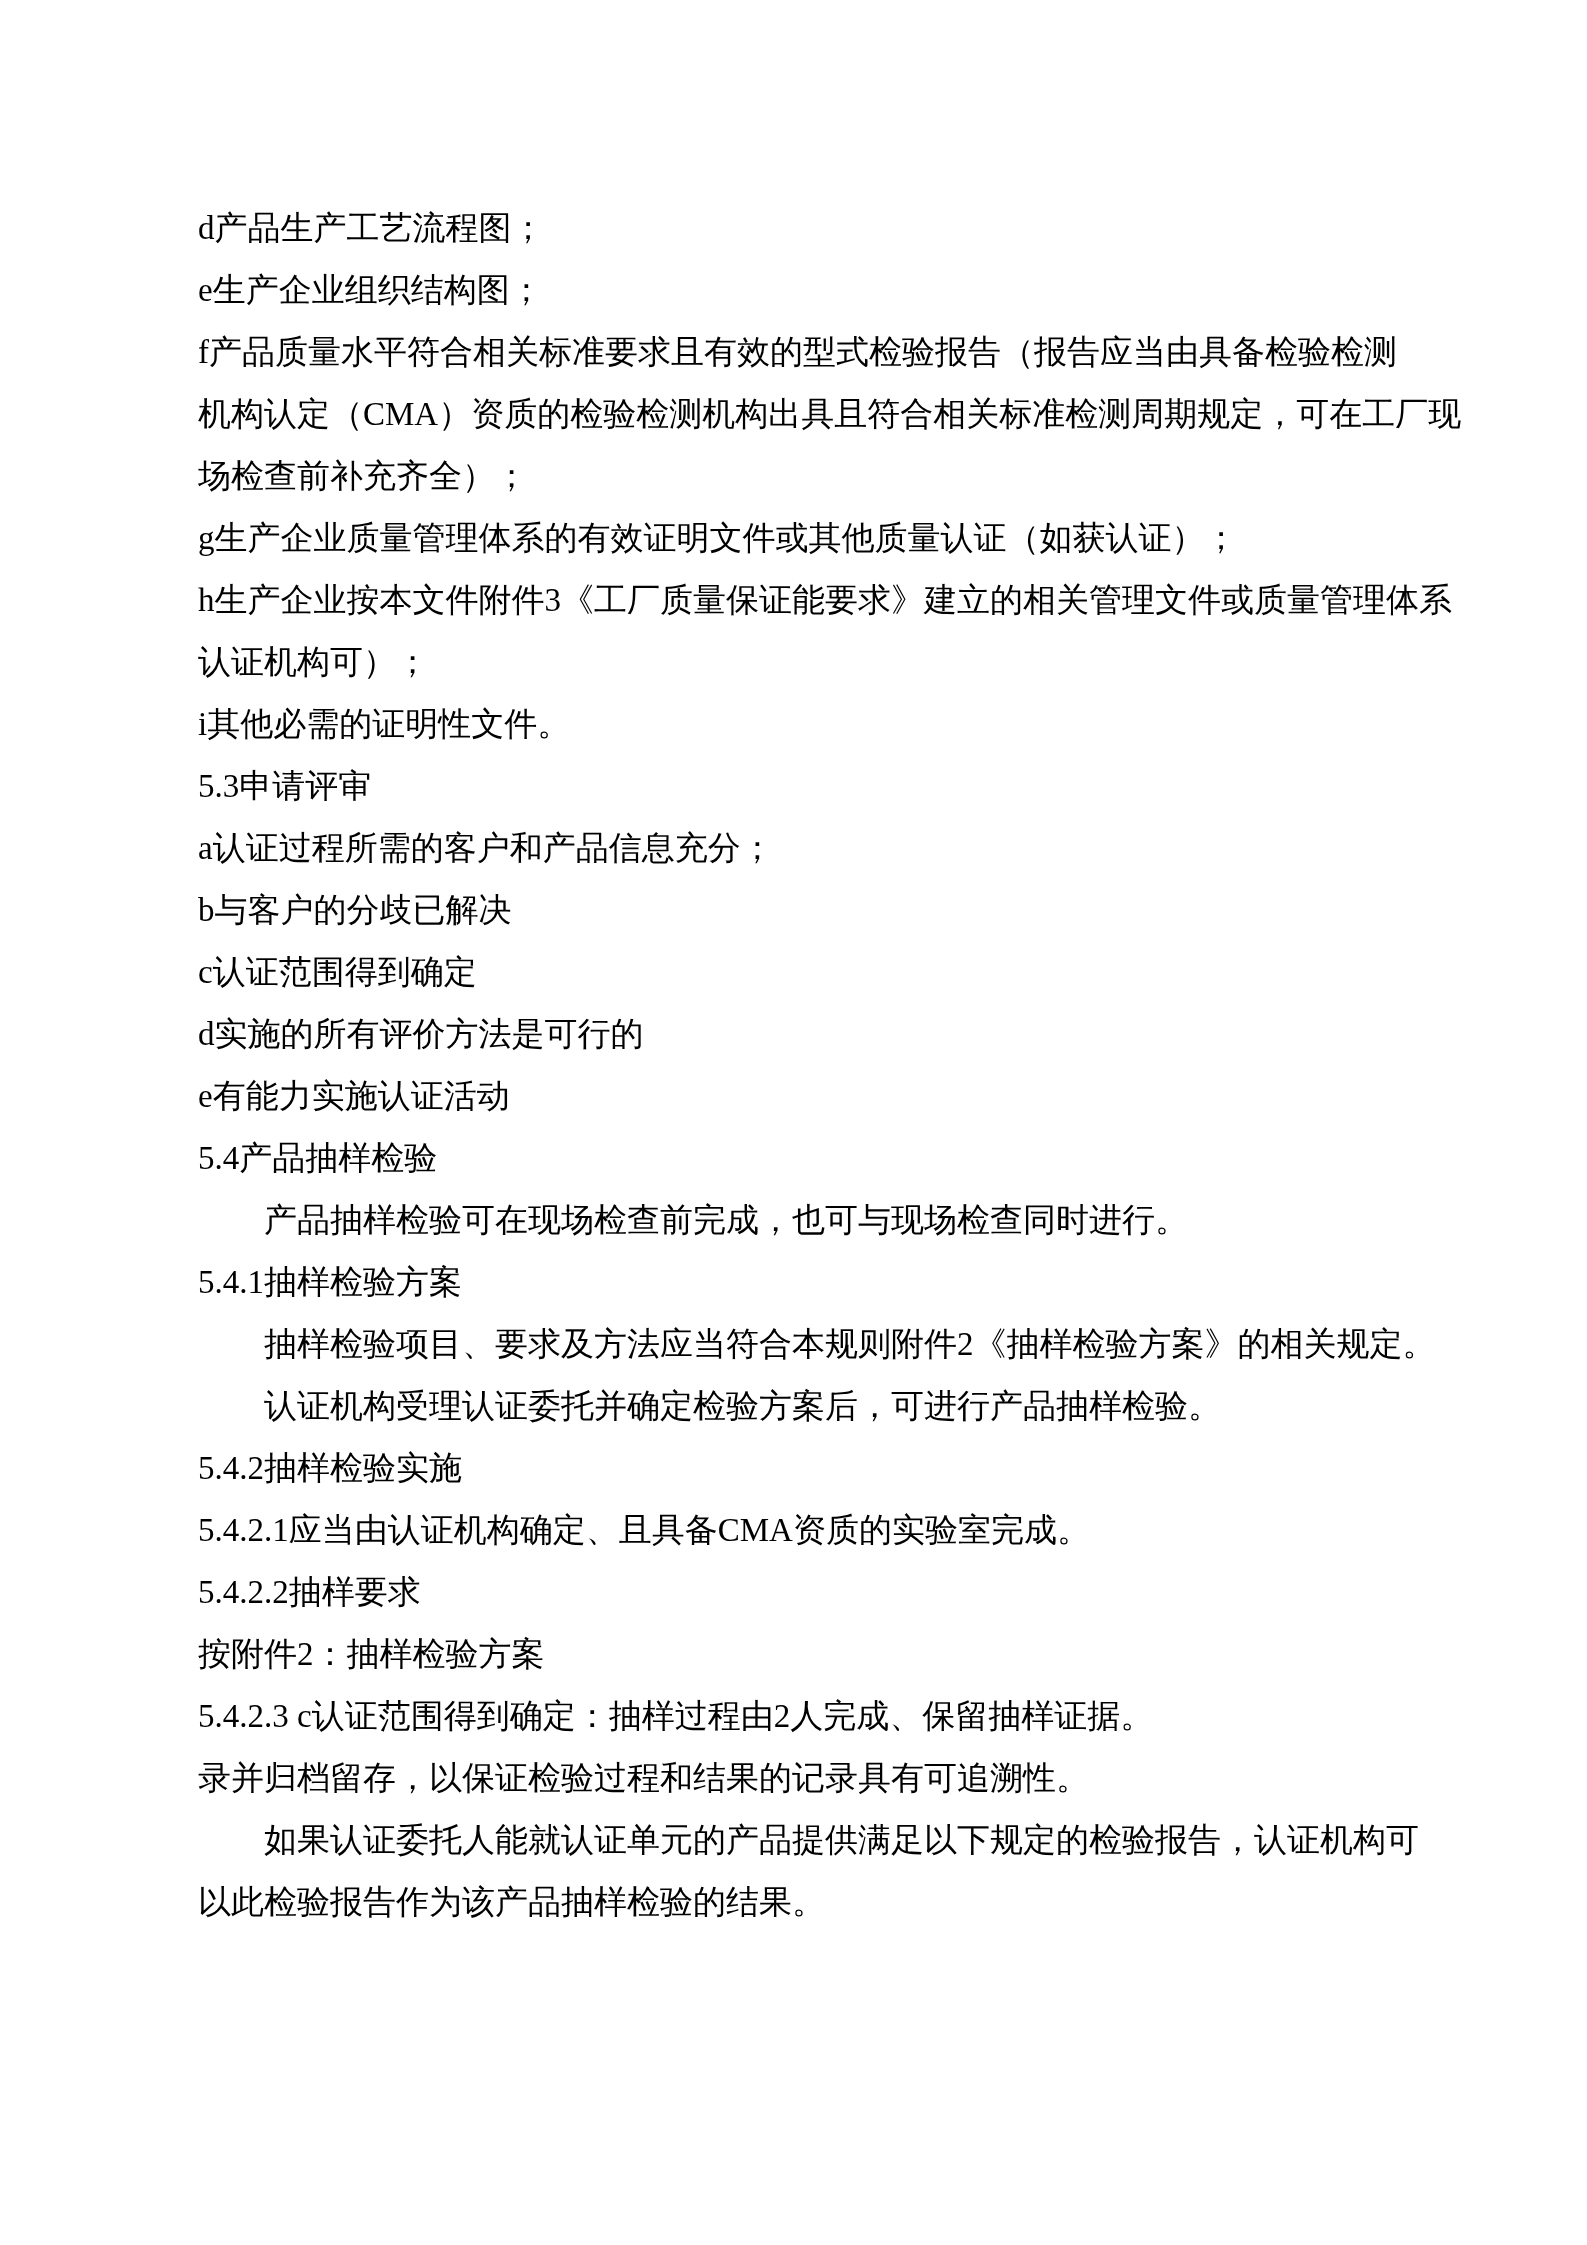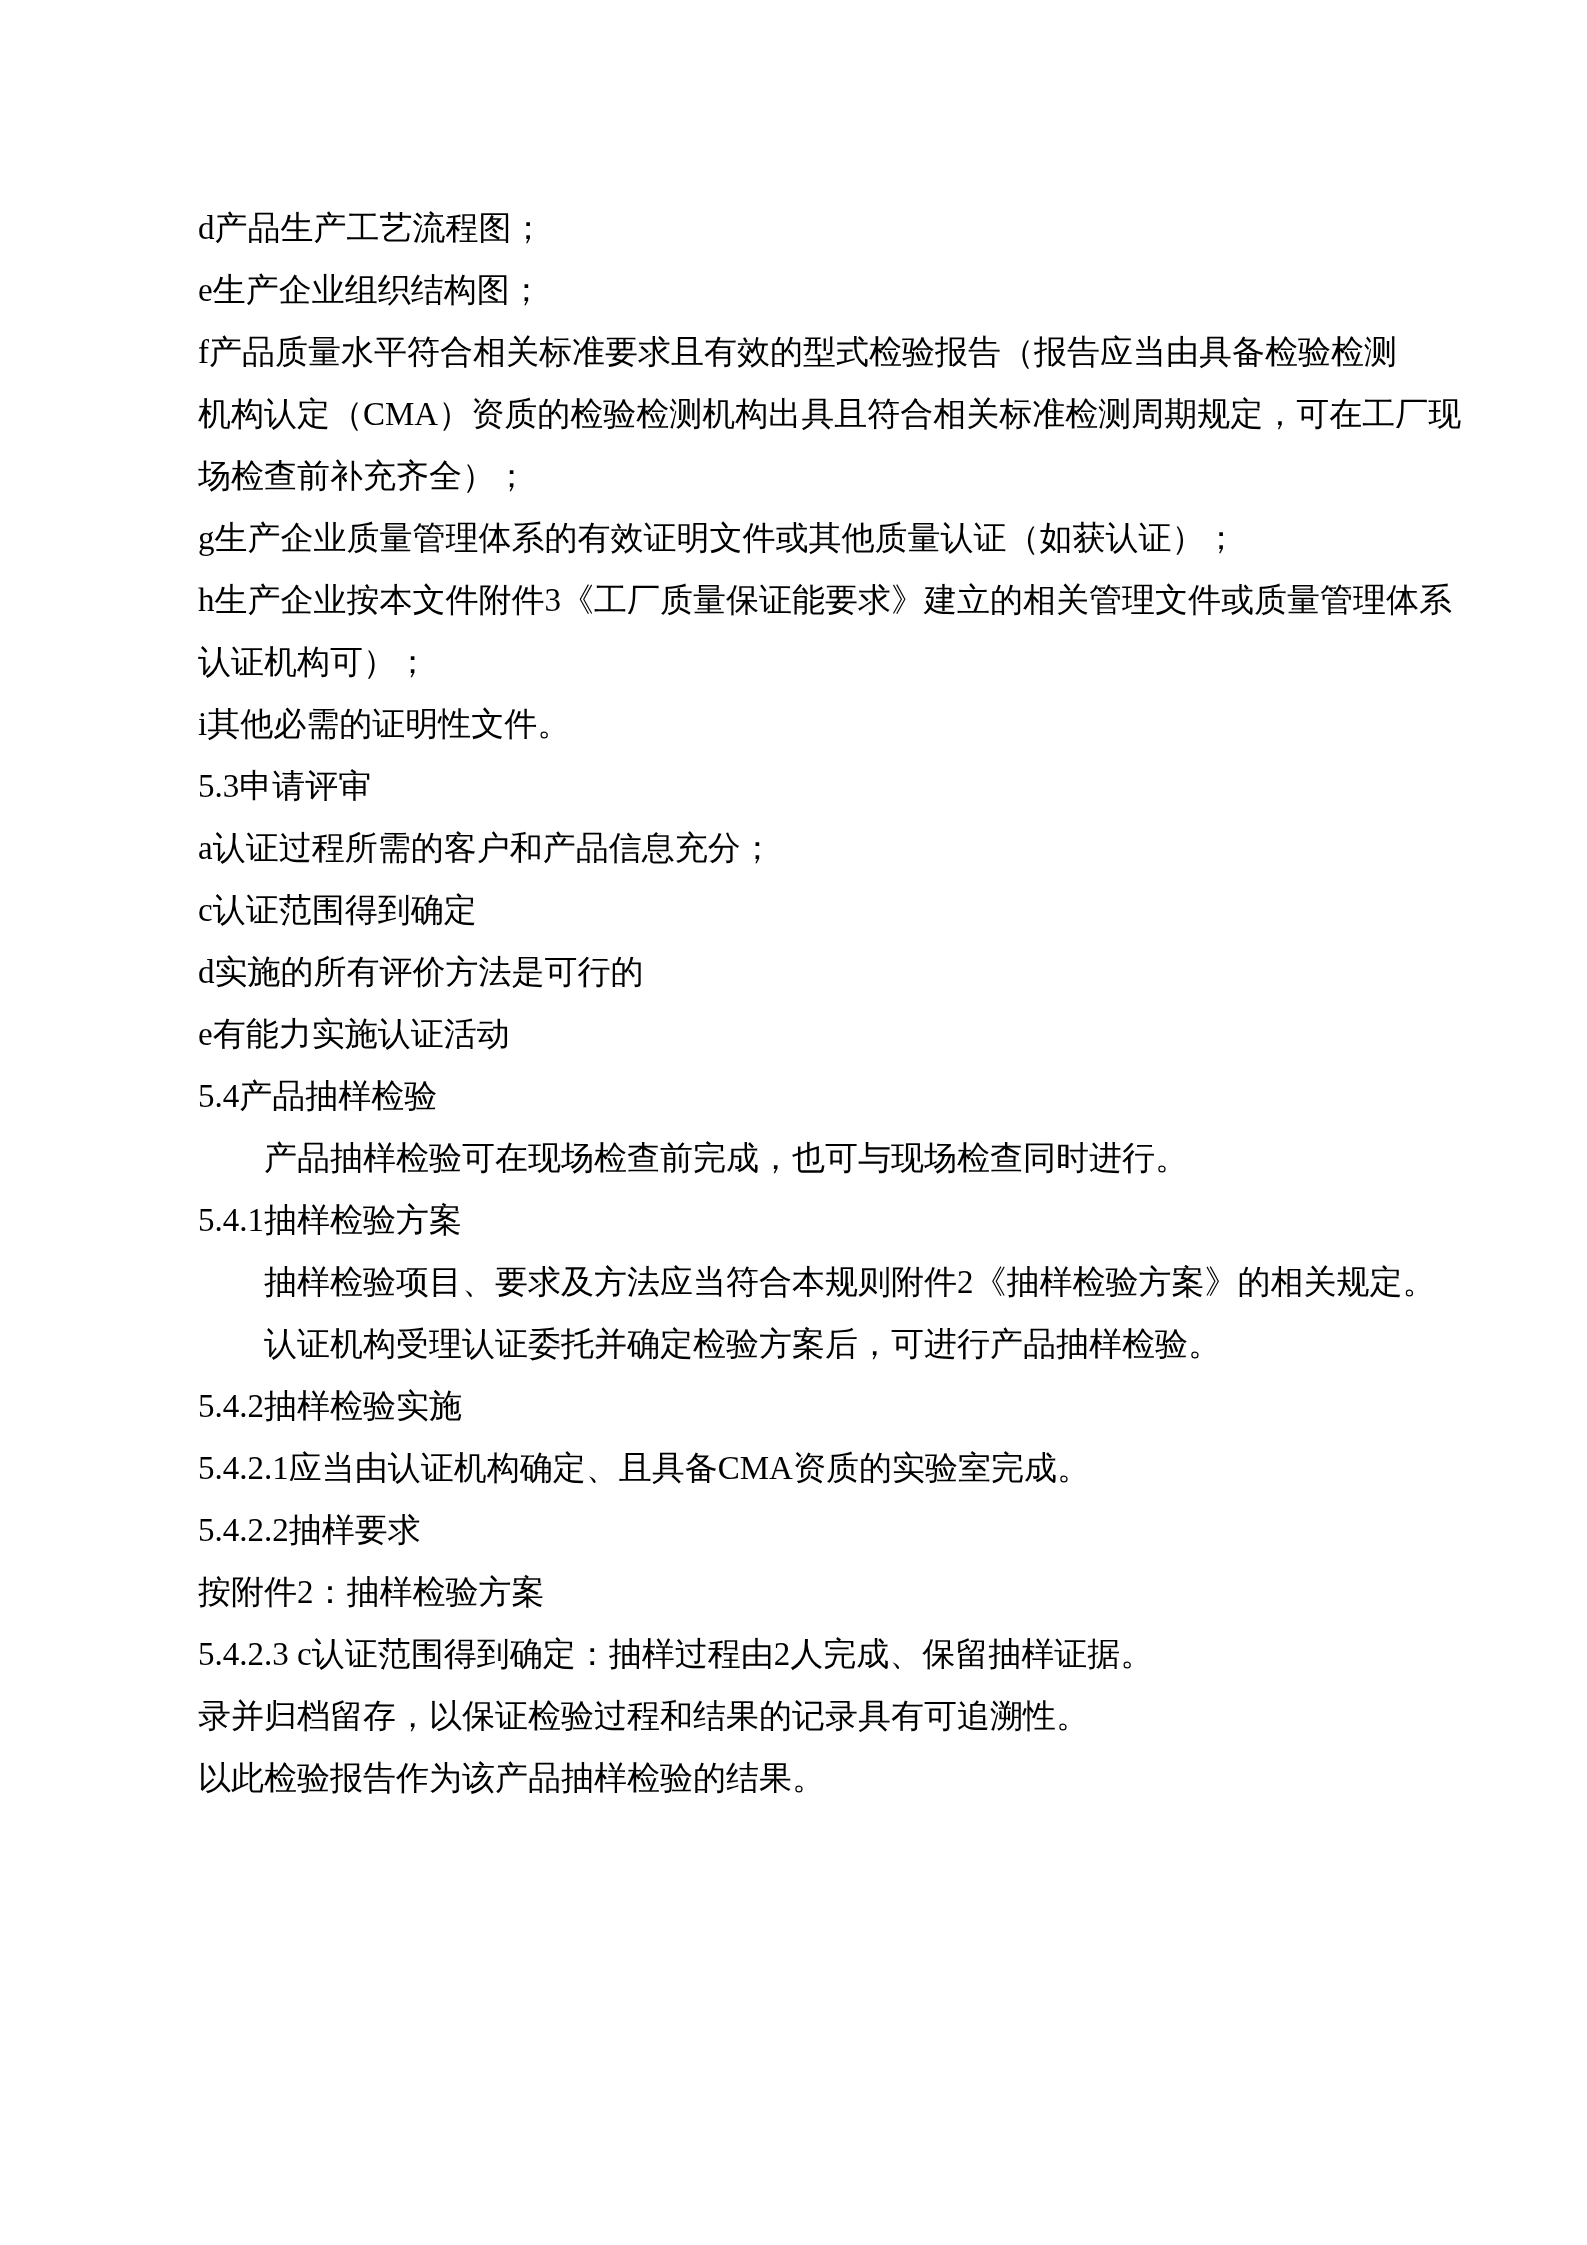--- a/index.html
+++ b/index.html
@@ -55,30 +55,32 @@
       <div class="line">e生产企业组织结构图；</div>
       <div class="line">f产品质量水平符合相关标准要求且有效的型式检验报告（报告应当由具备检验检测</div>
       <div class="line">机构认定（CMA）资质的检验检测机构出具且符合相关标准检测周期规定，可在工厂现</div>
       <div class="line">场检查前补充齐全）；</div>
       <div class="line">g生产企业质量管理体系的有效证明文件或其他质量认证（如获认证）；</div>
       <div class="line">h生产企业按本文件附件3《工厂质量保证能要求》建立的相关管理文件或质量管理体系</div>
       <div class="line">认证机构可）；</div>
       <div class="line">i其他必需的证明性文件。</div>
       <div class="line bold">5.3申请评审</div>
       <div class="line">a认证过程所需的客户和产品信息充分；</div>
+      <div class="line">b与客户的分歧已解决</div>
       <div class="line">c认证范围得到确定</div>
       <div class="line">d实施的所有评价方法是可行的</div>
       <div class="line">e有能力实施认证活动</div>
       <div class="line bold">5.4产品抽样检验</div>
       <div class="line indent">产品抽样检验可在现场检查前完成，也可与现场检查同时进行。</div>
       <div class="line bold">5.4.1抽样检验方案</div>
       <div class="line indent">抽样检验项目、要求及方法应当符合本规则附件2《抽样检验方案》的相关规定。</div>
       <div class="line indent">认证机构受理认证委托并确定检验方案后，可进行产品抽样检验。</div>
       <div class="line bold">5.4.2抽样检验实施</div>
       <div class="line">5.4.2.1应当由认证机构确定、且具备CMA资质的实验室完成。</div>
       <div class="line">5.4.2.2抽样要求</div>
       <div class="line">按附件2：抽样检验方案</div>
       <div class="line">5.4.2.3 c认证范围得到确定：抽样过程由2人完成、保留抽样证据。</div>
       <div class="line">录并归档留存，以保证检验过程和结果的记录具有可追溯性。</div>
+      <div class="line indent">如果认证委托人能就认证单元的产品提供满足以下规定的检验报告，认证机构可</div>
       <div class="line">以此检验报告作为该产品抽样检验的结果。</div>
     </div>
   <div class="footer">4</div>
 </div>
 
 </body></html>

